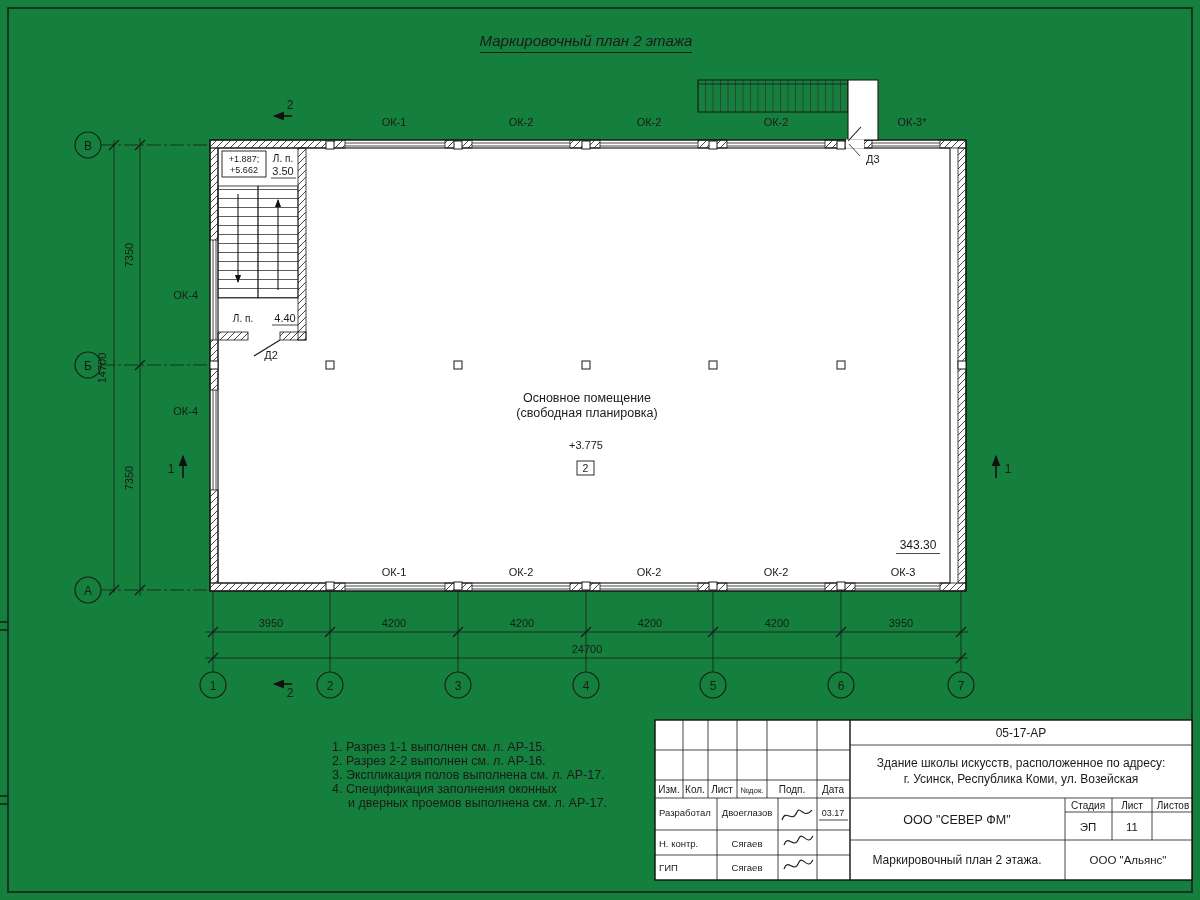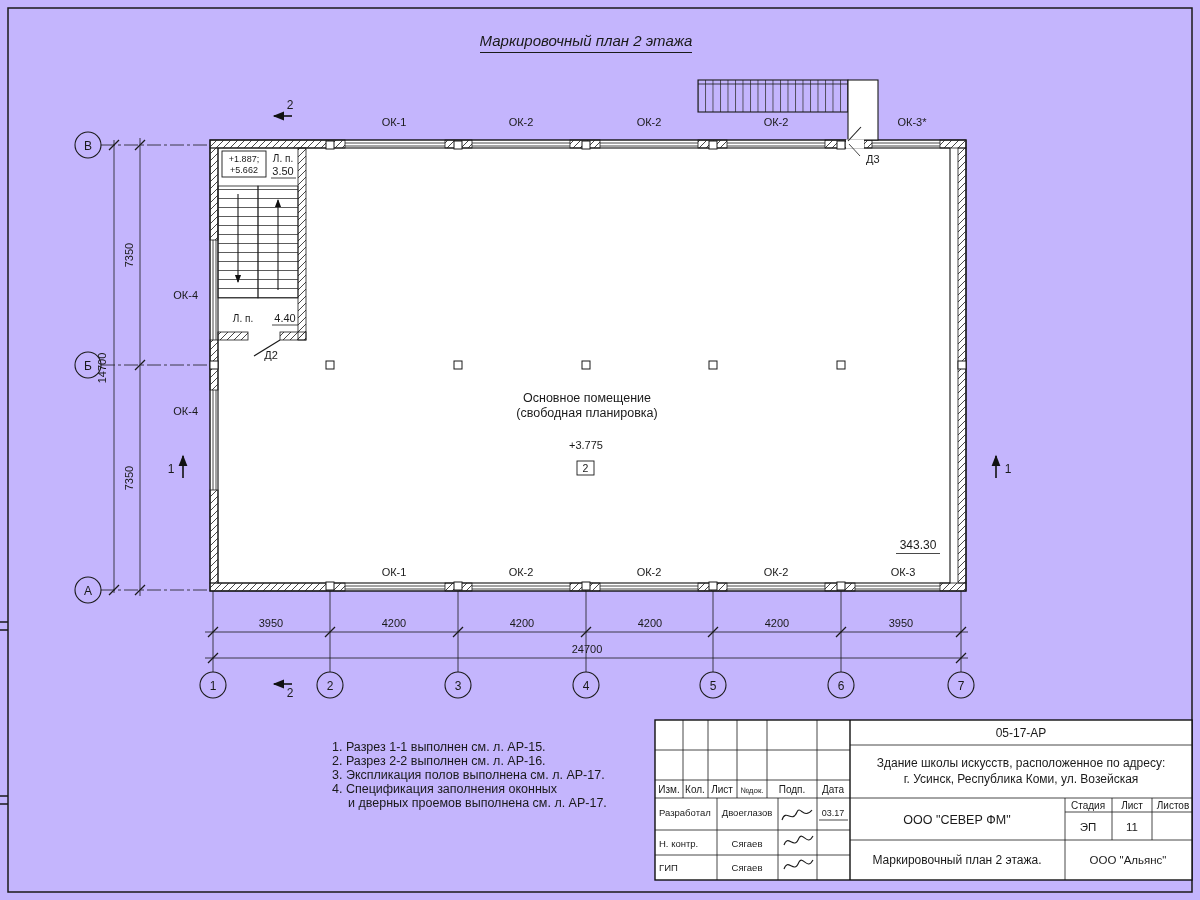--- a/index.html
+++ b/index.html
@@ -1,16 +1,16 @@
 <!DOCTYPE html>
 <html><head>
 <meta charset="utf-8">
 <style>
   html,body{margin:0;padding:0;background:#fff;}
-  .sheet{position:relative;width:1200px;height:900px;background:#c4b5fd;overflow:hidden;}
+  .sheet{position:relative;width:1200px;height:900px;background:#15803d;overflow:hidden;}
   svg text{font-family:"Liberation Sans","DejaVu Sans",sans-serif;fill:#1a1a1a;}
   .thin{stroke:#1a1a1a;stroke-width:0.8;fill:none;}
   .med{stroke:#1a1a1a;stroke-width:1.1;fill:none;}
   .thick{stroke:#1a1a1a;stroke-width:1.5;fill:none;}
   .tick{stroke:#1a1a1a;stroke-width:1.3;fill:none;}
   .pier{fill:url(#hatch);stroke:#1a1a1a;stroke-width:0.8;}
   .col{fill:#fff;stroke:#1a1a1a;stroke-width:1;}
 </style>
 </head>
 <body>

